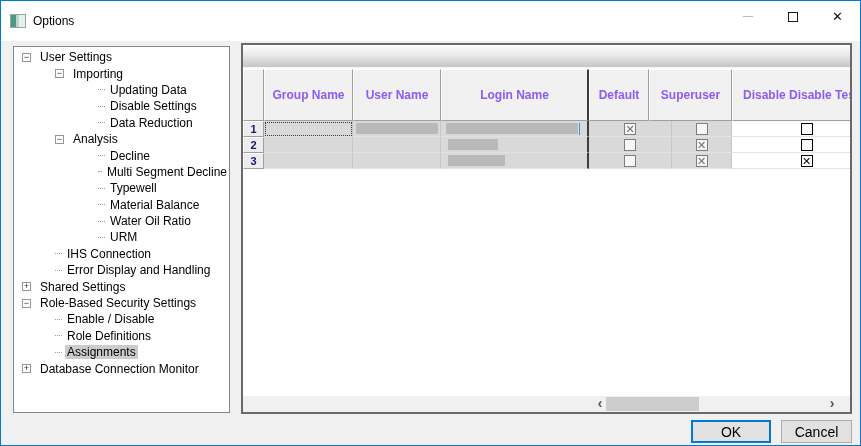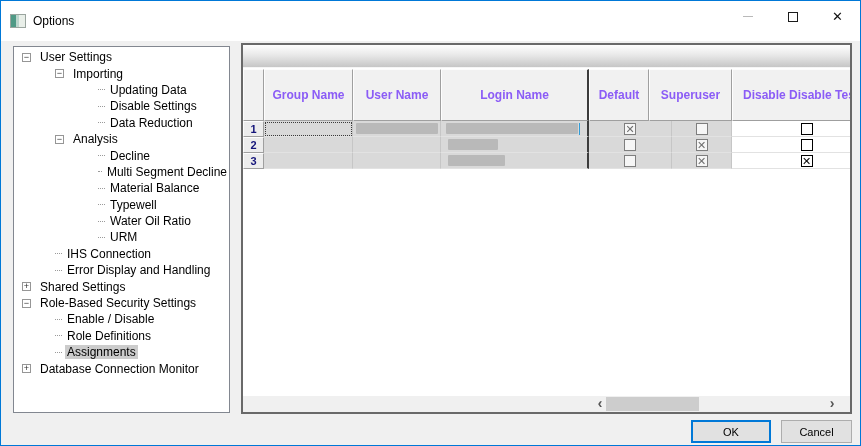--- a/index.html
+++ b/index.html
@@ -116,21 +116,21 @@
     position:absolute; top:0; width:14px; height:16px; color:#555;
     font-size:14px; font-weight:bold; line-height:15px; text-align:center;
   }
   .sc-left { left:350px; }
   .sc-right { right:11px; }
   .sc-thumb { position:absolute; left:363px; top:1px; width:93px; height:14px; background:#cdcdcd; }
 
   
   .btn {
     position:absolute; top:419px; height:23px; background:#e1e1e1;
-    font-size:11px; color:#000; display:flex; align-items:center; justify-content:center;
+    font-size:14px; color:#000; display:flex; align-items:center; justify-content:center;
   }
   .btn-ok { left:690px; width:80px; border:2px solid #0078d7; }
   .btn-cancel { left:780px; width:71px; border:1px solid #adadad; }
 </style>
 </head>
 <body>
 
 <div class="window">
 
   <div class="titlebar">
@@ -171,24 +171,24 @@
         <span class="exp">−</span>
         <span class="lbl">Analysis</span>
       </div>
     <div class="titem lv2 leaf">
         <span class="lbl">Decline</span>
       </div>
     <div class="titem lv2 leaf">
         <span class="lbl">Multi Segment Decline</span>
       </div>
     <div class="titem lv2 leaf">
+        <span class="lbl">Typewell</span>
+      </div>
+    <div class="titem lv2 leaf">
         <span class="lbl">Material Balance</span>
-      </div>
-    <div class="titem lv2 leaf">
-        <span class="lbl">Typewell</span>
       </div>
     <div class="titem lv2 leaf">
         <span class="lbl">Water Oil Ratio</span>
       </div>
     <div class="titem lv2 leaf">
         <span class="lbl">URM</span>
       </div>
     <div class="titem lv1 leaf">
         <span class="lbl">IHS Connection</span>
       </div>

